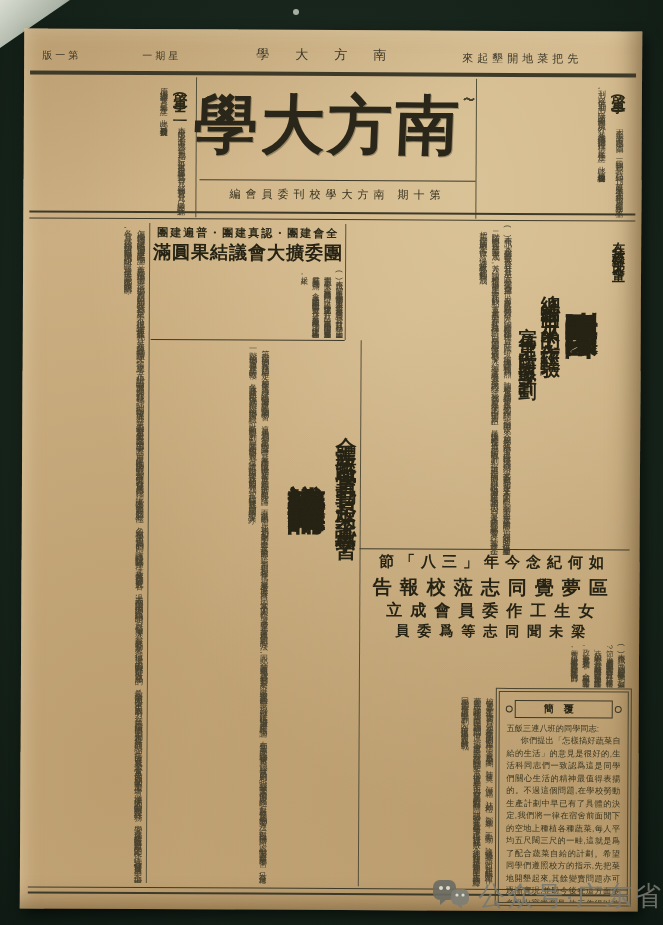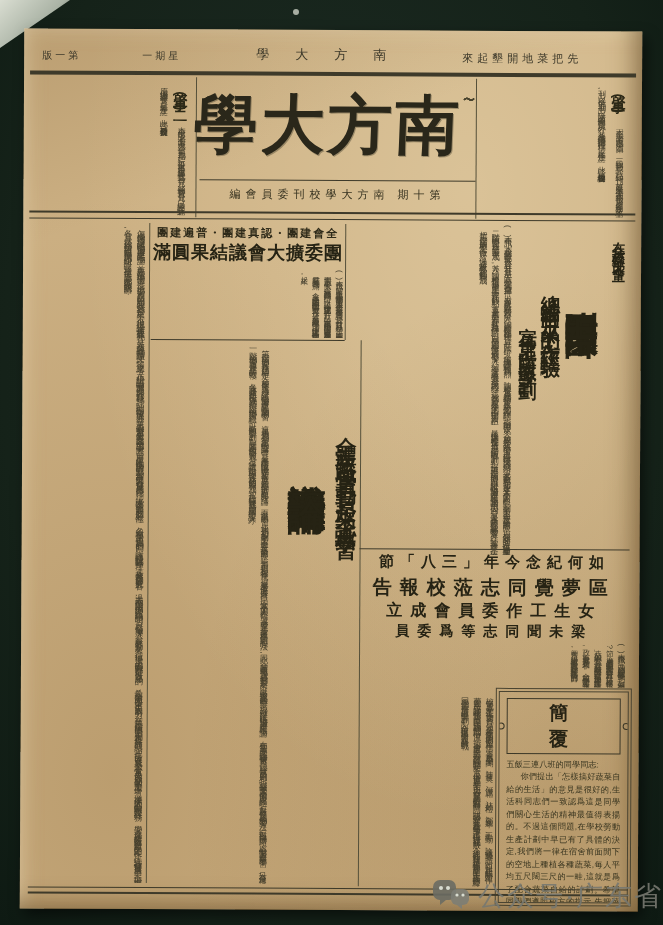--- a/index.html
+++ b/index.html
@@ -39,21 +39,21 @@
         color:#3c3828;text-align:justify;overflow:hidden;opacity:.93;}
   .vh{writing-mode:vertical-rl;font-weight:bold;color:#26231400;color:#262314;overflow:hidden;}
   .hrule{background:#3e3a2a;}
   .vrule{background:#55503a;width:1px;}
   .hdr-item{font-size:10px;color:#3d392a;letter-spacing:3px;}
   .headline-h{font-weight:bold;color:#262314;text-align:center;overflow:hidden;}
   .stamp-band-text{fill:#d9c79c;font-weight:bold;font-size:11px;letter-spacing:2px;}
   .reply-box{border:1px solid #4a4431;outline:1px solid #4a4431;outline-offset:2px;
     padding:6px 7px 4px 7px;box-sizing:border-box;overflow:hidden;}
   .reply-title-frame{display:inline-block;border:1px solid #3c3828;padding:1px 28px;
-    font-weight:bold;font-size:19px;letter-spacing:10px;color:#262314;position:relative;}
+    font-weight:bold;font-size:10px;letter-spacing:10px;color:#262314;position:relative;}
   .reply-title-frame::before,.reply-title-frame::after{
     content:"";position:absolute;top:50%;width:5px;height:5px;border:1px solid #3c3828;
     border-radius:50%;transform:translateY(-50%);}
   .reply-title-frame::before{left:-10px;}
   .reply-title-frame::after{right:-10px;}
   .reply-text{font-size:8.2px;line-height:1.52;color:#37341f;text-align:justify;}
   .watermark{color:#777870;opacity:.9;font-size:27px;letter-spacing:2px;white-space:nowrap;
     font-family:"Liberation Sans",sans-serif;}
 </style>
 </head>

